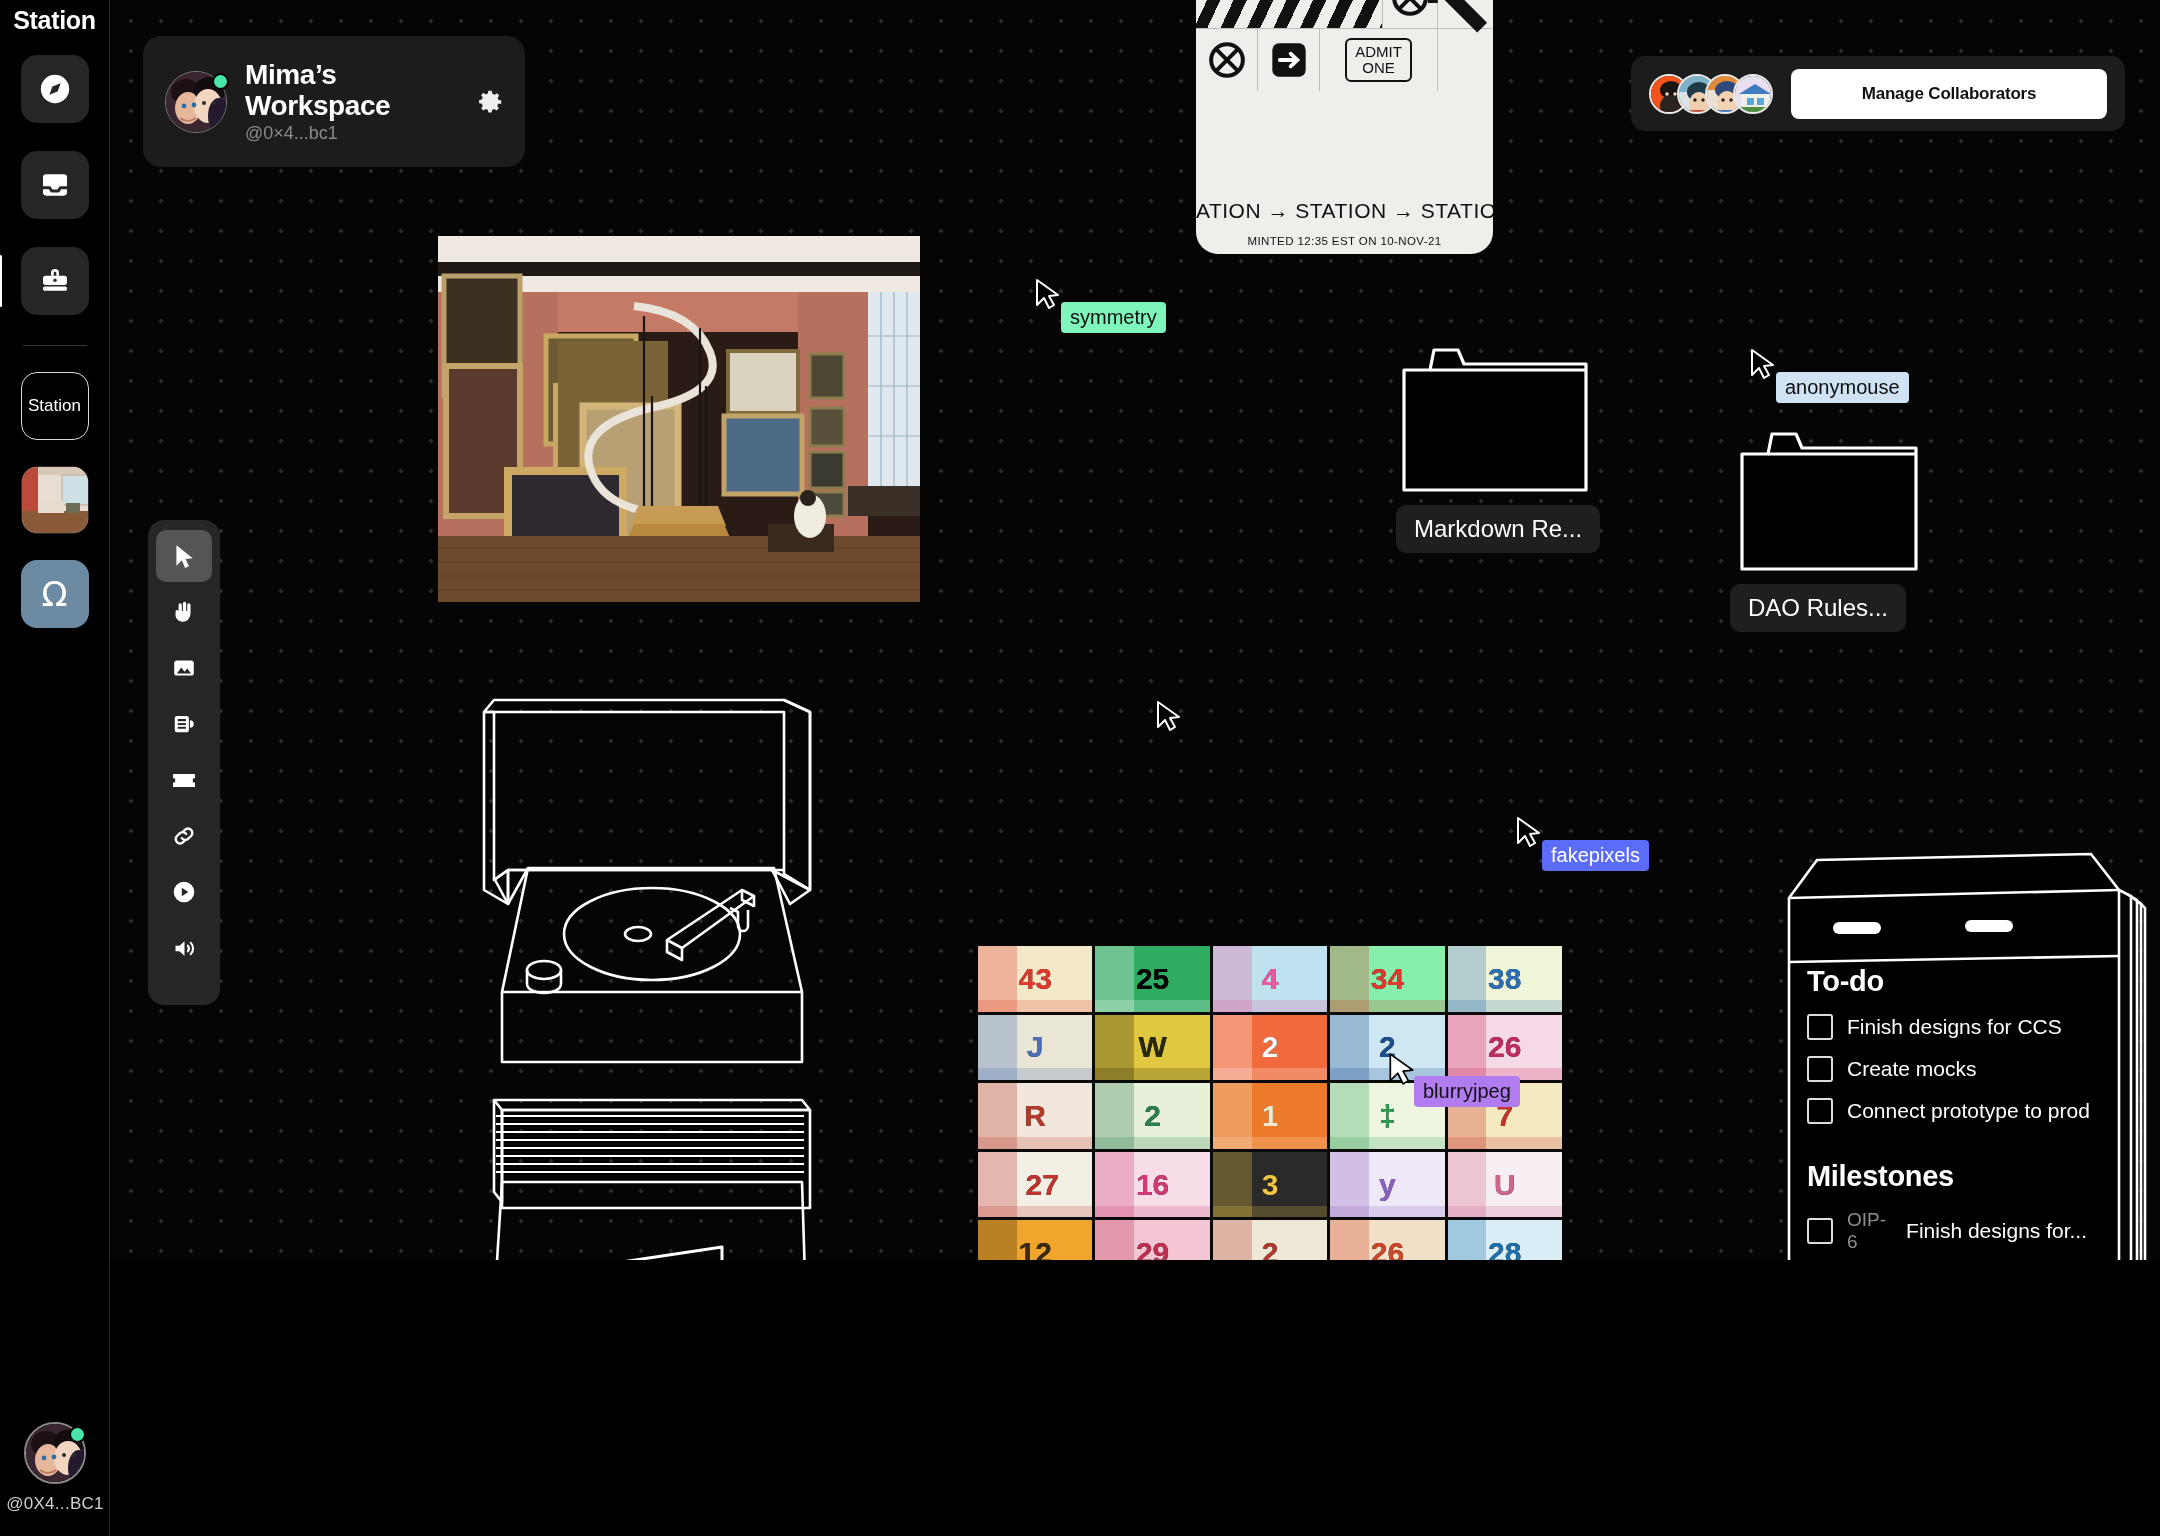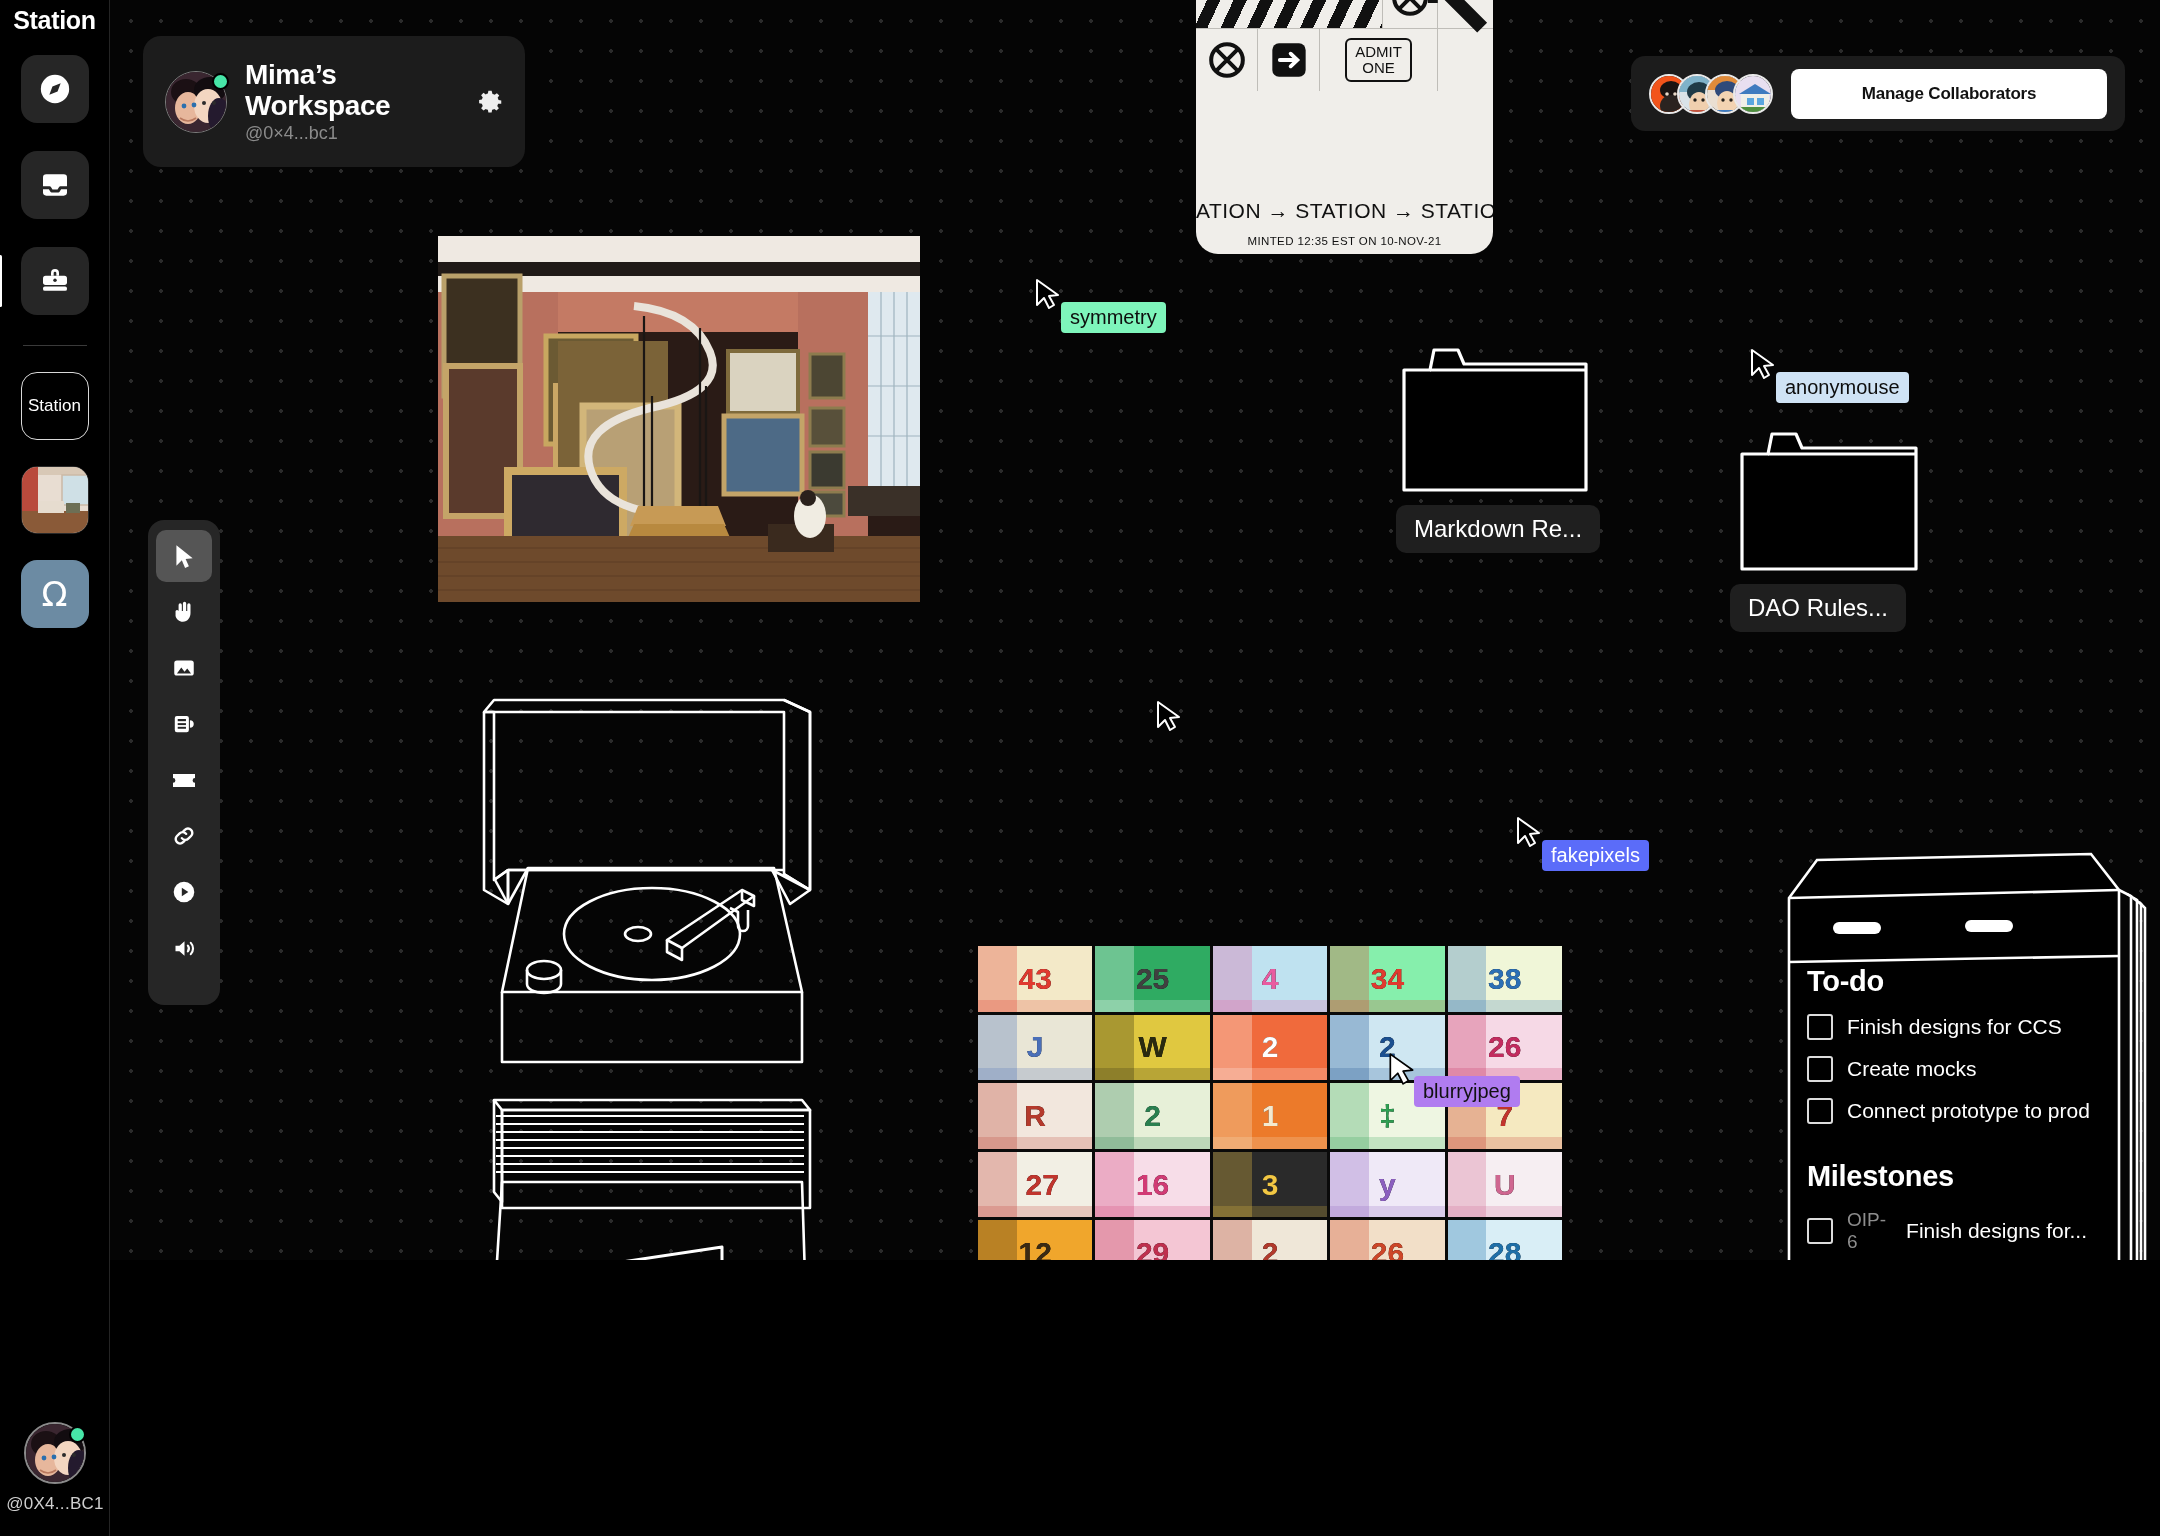--- a/index.html
+++ b/index.html
@@ -411,21 +411,21 @@
     </div>
 
     <div id="tickets">
         <div class="tk" style="background: rgb(243, 233, 200);">
           <div style="position: absolute; left: 0px; top: 0px; width: 34%; height: 100%; opacity: 0.3; background: rgb(224, 58, 47);"></div>
           <span style="color: rgb(224, 58, 47);">43</span>
           <div style="position: absolute; left: 0px; bottom: 0px; width: 100%; height: 18%; opacity: 0.22; background: rgb(224, 58, 47);"></div>
         </div>
         <div class="tk" style="background: rgb(47, 171, 98);">
           <div style="position: absolute; left: 0px; top: 0px; width: 34%; height: 100%; opacity: 0.3; background: rgb(255, 255, 255);"></div>
-          <span style="color: #404040; text-align: center;">25</span>
+          <span style="color: #000000; text-align: center;">25</span>
           <div style="position: absolute; left: 0px; bottom: 0px; width: 100%; height: 18%; opacity: 0.22; background: rgb(255, 255, 255);"></div>
         </div>
         <div class="tk" style="background: rgb(191, 226, 240);">
           <div style="position: absolute; left: 0px; top: 0px; width: 34%; height: 100%; opacity: 0.3; background: rgb(232, 91, 160);"></div>
           <span style="color: rgb(232, 91, 160);">4</span>
           <div style="position: absolute; left: 0px; bottom: 0px; width: 100%; height: 18%; opacity: 0.22; background: rgb(232, 91, 160);"></div>
         </div>
         <div class="tk" style="background: #86efac;">
           <div style="position: absolute; left: 0px; top: 0px; width: 34%; height: 100%; opacity: 0.3; background: rgb(224, 58, 47);"></div>
           <span style="color: rgb(224, 58, 47);">34</span>

